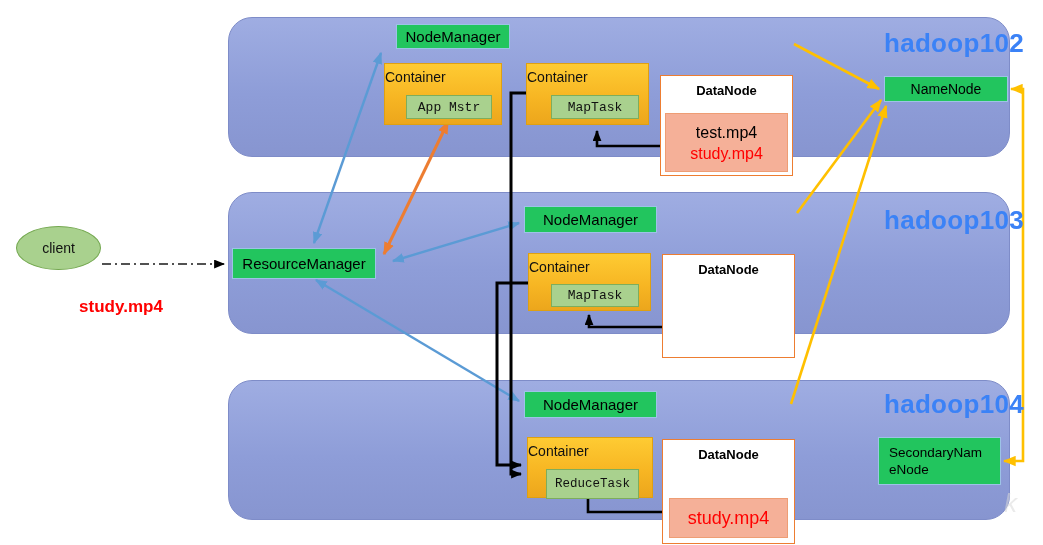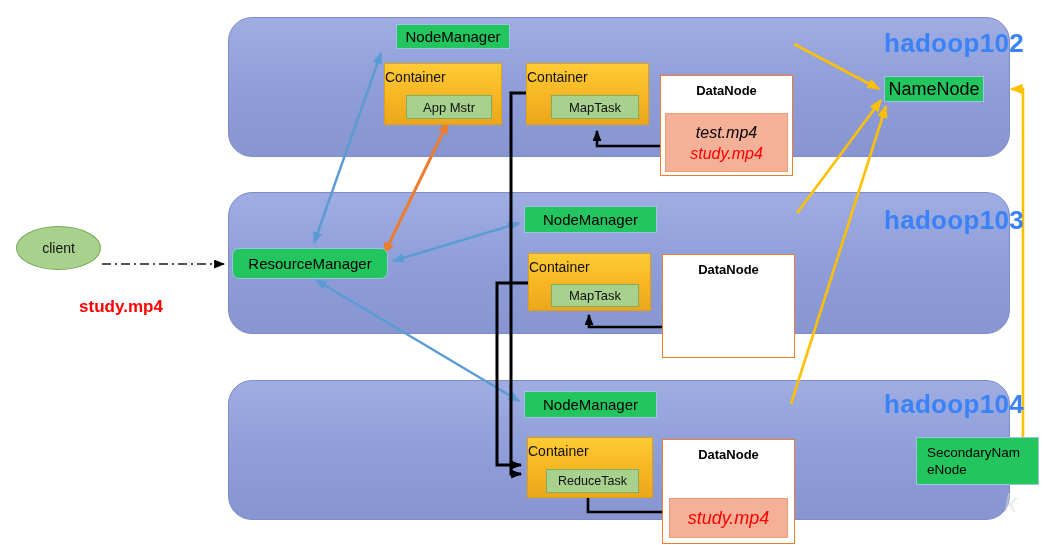--- a/index.html
+++ b/index.html
@@ -29,34 +29,33 @@
   .containerbox{
     background:linear-gradient(180deg,#fecb33 0%,#f7b623 55%,#eca61c 100%);
     border:1px solid #dfa011;z-index:3;color:#1a1a1a;
   }
   .containerbox .ctitle{
     display:block;text-align:left;font-size:14px;padding-top:5px;color:#111;
   }
   .task{
     position:absolute;background:#a9d18e;border:1.4px solid #7ead5c;
     display:flex;align-items:center;justify-content:center;
-    font-size:13px;color:#111;box-sizing:border-box;
+    font-size:13px;color:#111;box-sizing:border-box;font-family:Liberation Mono, monospace;
   }
   
   .datanode{
     background:#ffffff;border:1.6px solid #ed7d31;z-index:3;margin-top:48px;
   }
   .datanode .dntitle{
     display:block;text-align:center;font-weight:bold;font-size:13px;color:#000;padding-top:7px;
   }
   .salmon{
     position:absolute;background:#f5b098;border:1px solid #ee9d74;
     display:flex;flex-direction:column;align-items:center;justify-content:center;
     box-sizing:border-box;
-    font-style:italic;
   }
   .file{font-size:16px;line-height:21px;color:#000;}
   .file[data-color="red"]{color:#ff0000;}
   .file.big{font-size:18px;}
   
   .ellipse{
     background:#a9d18e;border:1.6px solid #74a850;border-radius:50%;
     display:flex;align-items:center;justify-content:center;
     font-size:14px;color:#111;z-index:3;
   }
@@ -145,25 +144,25 @@
   </div>
 
   <div class="abs datanode" style="left:660px;top:27px;width:133px;height:101px;">
     <span class="dntitle">DataNode</span>
     <div class="salmon" style="left:4px;right:4px;top:37px;bottom:3px;">
       <div class="file" data-color="black">test.mp4</div>
       <div class="file" data-color="red">study.mp4</div>
     </div>
   </div>
 
-  <div class="abs whitebox" style="left:884px;top:76px;width:100px;height:26px;font-size:18px;">
+  <div class="abs whitebox" style="left:884px;top:76px;width:124px;height:26px;font-size:14px;">
       <span>NameNode</span>
     </div>
 
-  <div class="abs whitebox" style="left:232px;top:248px;width:156px;height:31px;font-size:15px;border-radius:7px;">
+  <div class="abs whitebox" style="left:232px;top:248px;width:144px;height:31px;font-size:15px;">
       <span>ResourceManager</span>
     </div>
 
   <div class="abs whitebox" style="left:524px;top:206px;width:133px;height:27px;font-size:15px;">
       <span>NodeManager</span>
     </div>
 
   <div class="abs containerbox" style="left:528px;top:253px;width:123px;height:58px;">
     <span class="ctitle">Container</span>
     <div class="task" style="left:22px;top:30px;width:88px;height:23px;">
@@ -174,33 +173,33 @@
   <div class="abs datanode" style="left:662px;top:206px;width:133px;height:104px;">
     <span class="dntitle">DataNode</span>
   </div>
 
   <div class="abs whitebox" style="left:524px;top:391px;width:133px;height:27px;font-size:15px;">
       <span>NodeManager</span>
     </div>
 
   <div class="abs containerbox" style="left:527px;top:437px;width:126px;height:61px;">
     <span class="ctitle">Container</span>
-    <div class="task" style="left:18px;top:31px;width:93px;height:24px;font-size:12.5px;">
+    <div class="task" style="left:18px;top:31px;width:93px;height:30px;font-size:12.5px;">
         <span>ReduceTask</span>
       </div>
   </div>
 
   <div class="abs datanode" style="left:662px;top:391px;width:133px;height:105px;">
     <span class="dntitle">DataNode</span>
     <div class="salmon" style="left:6px;right:6px;top:58px;bottom:5px;">
       <div class="file big" data-color="red">study.mp4</div>
     </div>
   </div>
 
-  <div class="abs whitebox" style="left:878px;top:437px;width:123px;height:48px;font-size:13.5px;justify-content:flex-start;padding-left:10px;margin-left:38px;">
+  <div class="abs whitebox" style="left:878px;top:437px;width:123px;height:48px;font-size:13.5px;justify-content:flex-start;padding-left:10px;">
     <span style="display:block;width:100px;word-break:break-all;line-height:17px;text-align:left;">SecondaryNameNode</span>
   </div>
 
   <div class="abs ellipse" style="left:16px;top:226px;width:85px;height:44px;">
       <span>client</span>
     </div>
 
   <div class="abs rednote" style="left:6px;top:296px;width:230px;">
     <div>study.mp4</div>
   </div>

